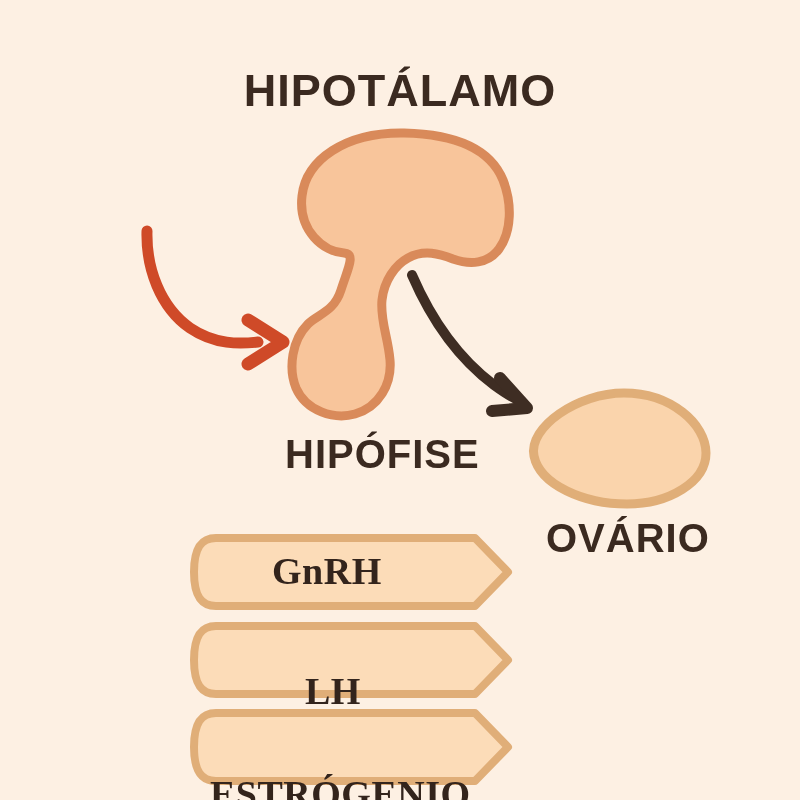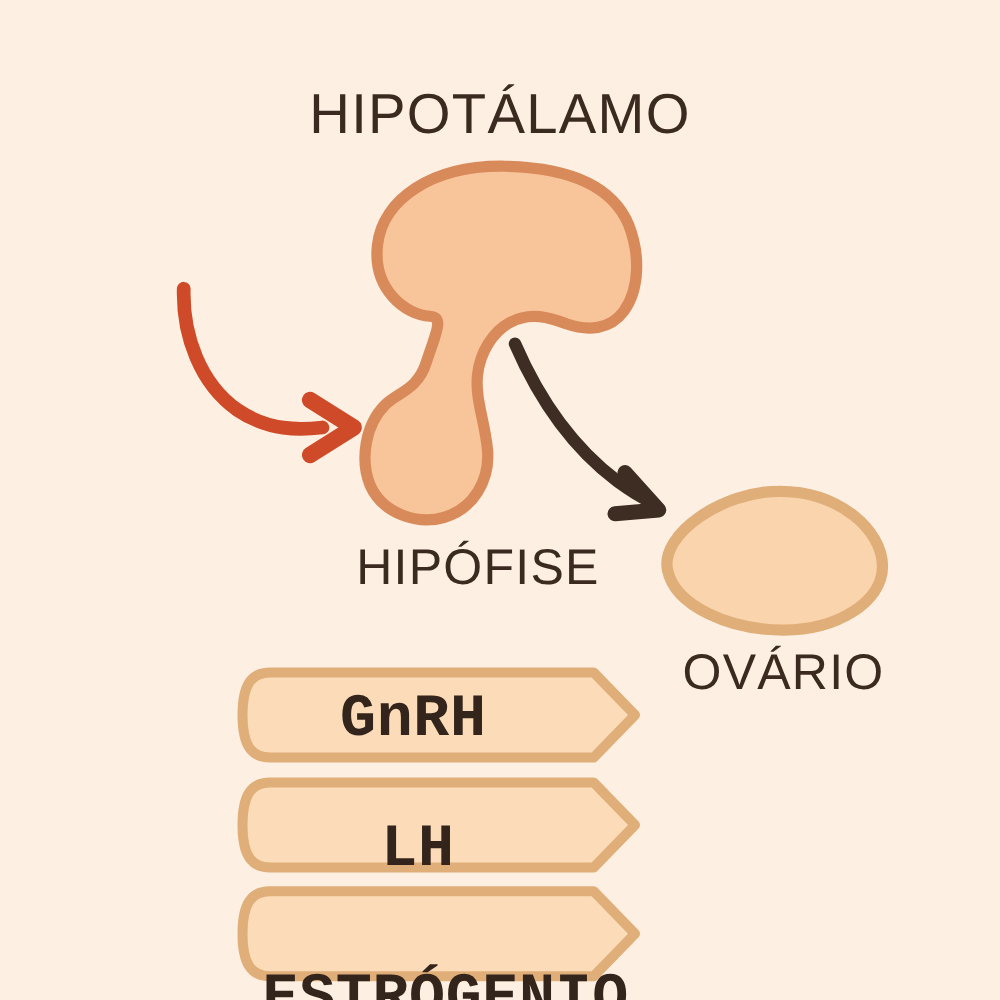--- a/index.html
+++ b/index.html
@@ -20,21 +20,21 @@
   }
   #art {
     position: absolute;
     inset: 0;
     width: 800px;
     height: 800px;
   }
   .lbl {
     position: absolute;
     color: #3B2A20;
-    font-weight: 400;
+    font-weight: 700;
     letter-spacing: 0.5px;
     white-space: nowrap;
     line-height: 1;
     font-family: "Liberation Sans", sans-serif;
   }
   #lbl-hipotalamo {
     left: 50%;
     transform: translateX(-50%);
     top: 68px;
     font-size: 45px;
@@ -55,28 +55,28 @@
   #lbl-ovario {
     left: 546px;
     top: 518px;
     font-size: 40px;
     letter-spacing: 1px;
   }
   .tag-text {
     position: absolute;
     color: #33241C;
     font-weight: 700;
-    font-size: 48px;
+    font-size: 38px;
     letter-spacing: 0.5px;
     line-height: 1;
     white-space: nowrap;
-    font-family: Liberation Mono, monospace;
+    font-family: Liberation Serif, serif;
   }
   #tagtext-0 { left: 272px; top: 552px; }
-  #tagtext-1 { left: 305px; top: 656px; }
+  #tagtext-1 { left: 305px; top: 672px; }
   #tagtext-2 { left: 210px; top: 727px; margin-top: 48px; }
 </style>
 </head>
 <body>
 
 <div id="canvas">
 
   <svg id="art" viewBox="0 0 800 800" xmlns="http://www.w3.org/2000/svg">
 
     <path d="M 404 133

